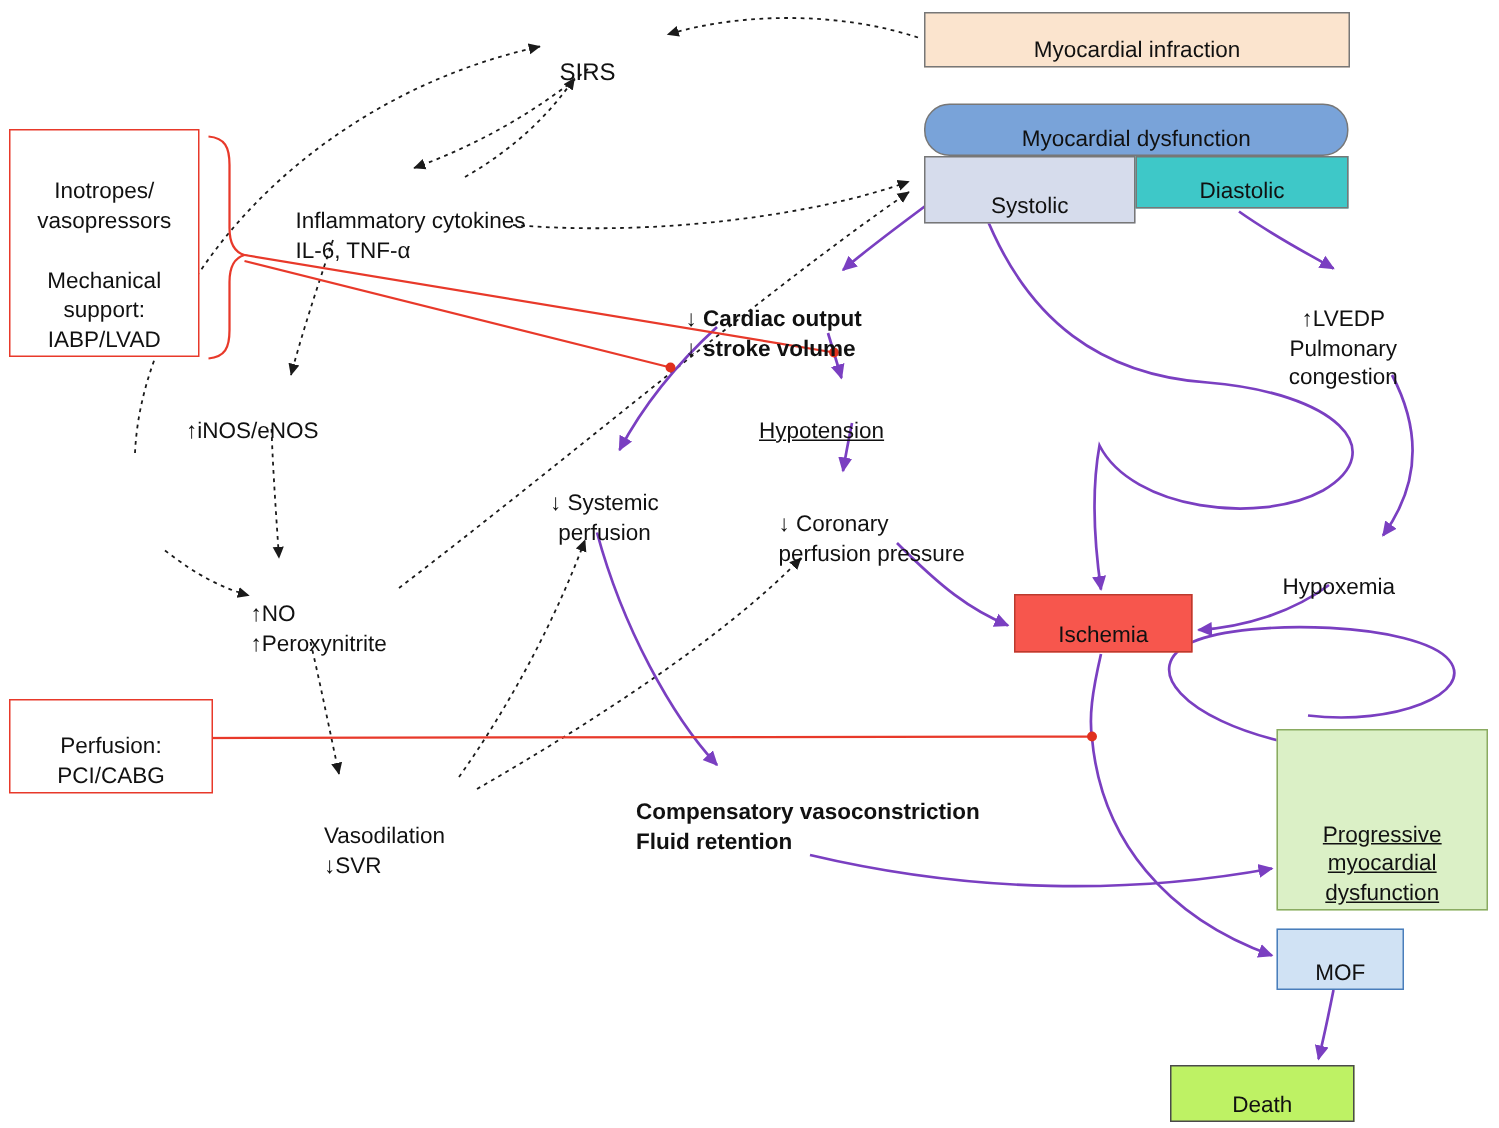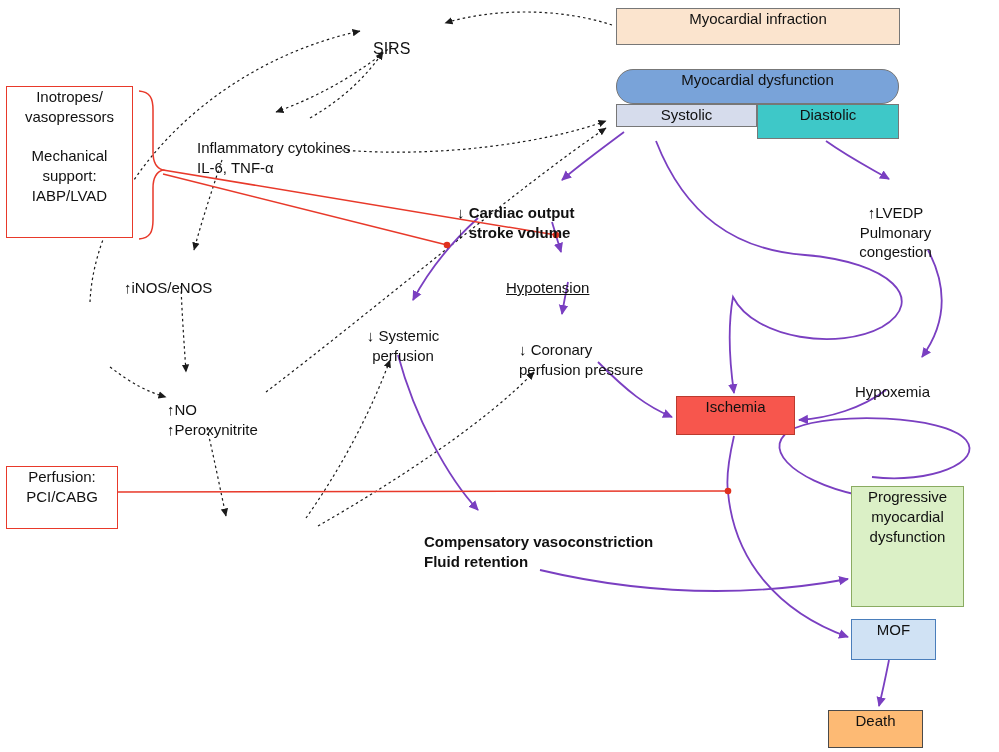--- a/index.html
+++ b/index.html
@@ -3,21 +3,21 @@
 <meta charset="utf-8">
 <style>
   html,body{margin:0;padding:0;background:#fff;}
   #canvas{
     position:relative;width:999px;height:752px;background:#fff;overflow:hidden;
     font-family:"Liberation Sans",sans-serif;color:#111;
   }
   #arrows{position:absolute;left:0;top:0;z-index:1;}
   .node{position:absolute;z-index:2;white-space:pre-line;font-size:15px;line-height:1.32;}
   .box{
-    display:flex;align-items:flex-start;justify-content:center;text-align:center;
+    display:flex;align-items:flex-end;justify-content:center;text-align:center;
     box-sizing:border-box;border:1px solid #777;
   }
   .label{background:transparent;}
   .dash{fill:none;stroke:#1a1a1a;stroke-width:1.2;stroke-dasharray:2.5 3;}
   .purple{fill:none;stroke:#7a3fc1;stroke-width:1.8;}
   .redline{fill:none;stroke:#e8392a;stroke-width:1.5;}
 </style>
 </head>
 <body>
 
@@ -71,56 +71,56 @@
   </svg>
 
   <div class="node box" style="left:616px;top:8px;width:284px;height:37px;background:#fbe4ce;">
     <span class="label">Myocardial infraction</span>
   </div>
 
   <div class="node box" style="left:616px;top:69px;width:283px;height:35px;background:#79a3d9;border-radius:17px;">
     <span class="label">Myocardial dysfunction</span>
   </div>
 
-  <div class="node box" style="left:616px;top:104px;width:141px;height:23px;background:#d6dcec;">
+  <div class="node box" style="left:616px;top:104px;width:141px;height:45px;background:#d6dcec;">
     <span class="label">Systolic</span>
   </div>
 
   <div class="node box" style="left:757px;top:104px;width:142px;height:35px;background:#3ec8c8;">
     <span class="label">Diastolic</span>
   </div>
 
   <div class="node box" style="left:676px;top:396px;width:119px;height:39px;background:#f7564d;border-color:#bb3a2e;">
     <span class="label">Ischemia</span>
   </div>
 
-  <div class="node box" style="left:851px;top:486px;width:113px;height:121px;background:#dbf0c6;border-color:#8aab61;">
+  <div class="node box" style="left:851px;top:486px;width:141px;height:121px;background:#dbf0c6;border-color:#8aab61;text-decoration:underline;">
     <span class="label">Progressive
 myocardial
 dysfunction</span>
   </div>
 
   <div class="node box" style="left:851px;top:619px;width:85px;height:41px;background:#d0e2f4;border-color:#4a7ebb;">
     <span class="label">MOF</span>
   </div>
 
-  <div class="node box" style="left:828px;top:710px;width:95px;height:38px;background:#fdba74;border-color:#4a4a4a;">
+  <div class="node box" style="left:780px;top:710px;width:123px;height:38px;background:#bef264;border-color:#4a4a4a;">
     <span class="label">Death</span>
   </div>
 
   <div class="node box" style="left:6px;top:86px;width:127px;height:152px;background:#fff;border:1.5px solid #e8392a;">
     <span class="label">Inotropes/
 vasopressors
 
 Mechanical
 support:
 IABP/LVAD</span>
   </div>
 
-  <div class="node box" style="left:6px;top:466px;width:112px;height:63px;background:#fff;border:1.5px solid #e8392a;">
+  <div class="node box" style="left:6px;top:466px;width:136px;height:63px;background:#fff;border:1.5px solid #e8392a;">
     <span class="label">Perfusion:
 PCI/CABG</span>
   </div>
 
 
   <div class="node" style="left:373px;top:17px;font-size:16px;">
     <span class="label">SIRS</span>
   </div>
 
   <div class="node" style="left:197px;top:118px;">
@@ -159,19 +159,23 @@
   <div class="node" style="left:838px;top:183px;width:115px;text-align:center;">
     <span class="label">↑LVEDP
 Pulmonary
 congestion</span>
   </div>
 
   <div class="node" style="left:855px;top:362px;">
     <span class="label">Hypoxemia</span>
   </div>
 
+  <div class="node" style="left:216px;top:528px;">
+    <span class="label">Vasodilation
+↓SVR</span>
+  </div>
 
   <div class="node" style="left:424px;top:512px;font-weight:bold;">
     <span class="label">Compensatory vasoconstriction
 Fluid retention</span>
   </div>
 
 </div>
 
 </body></html>

